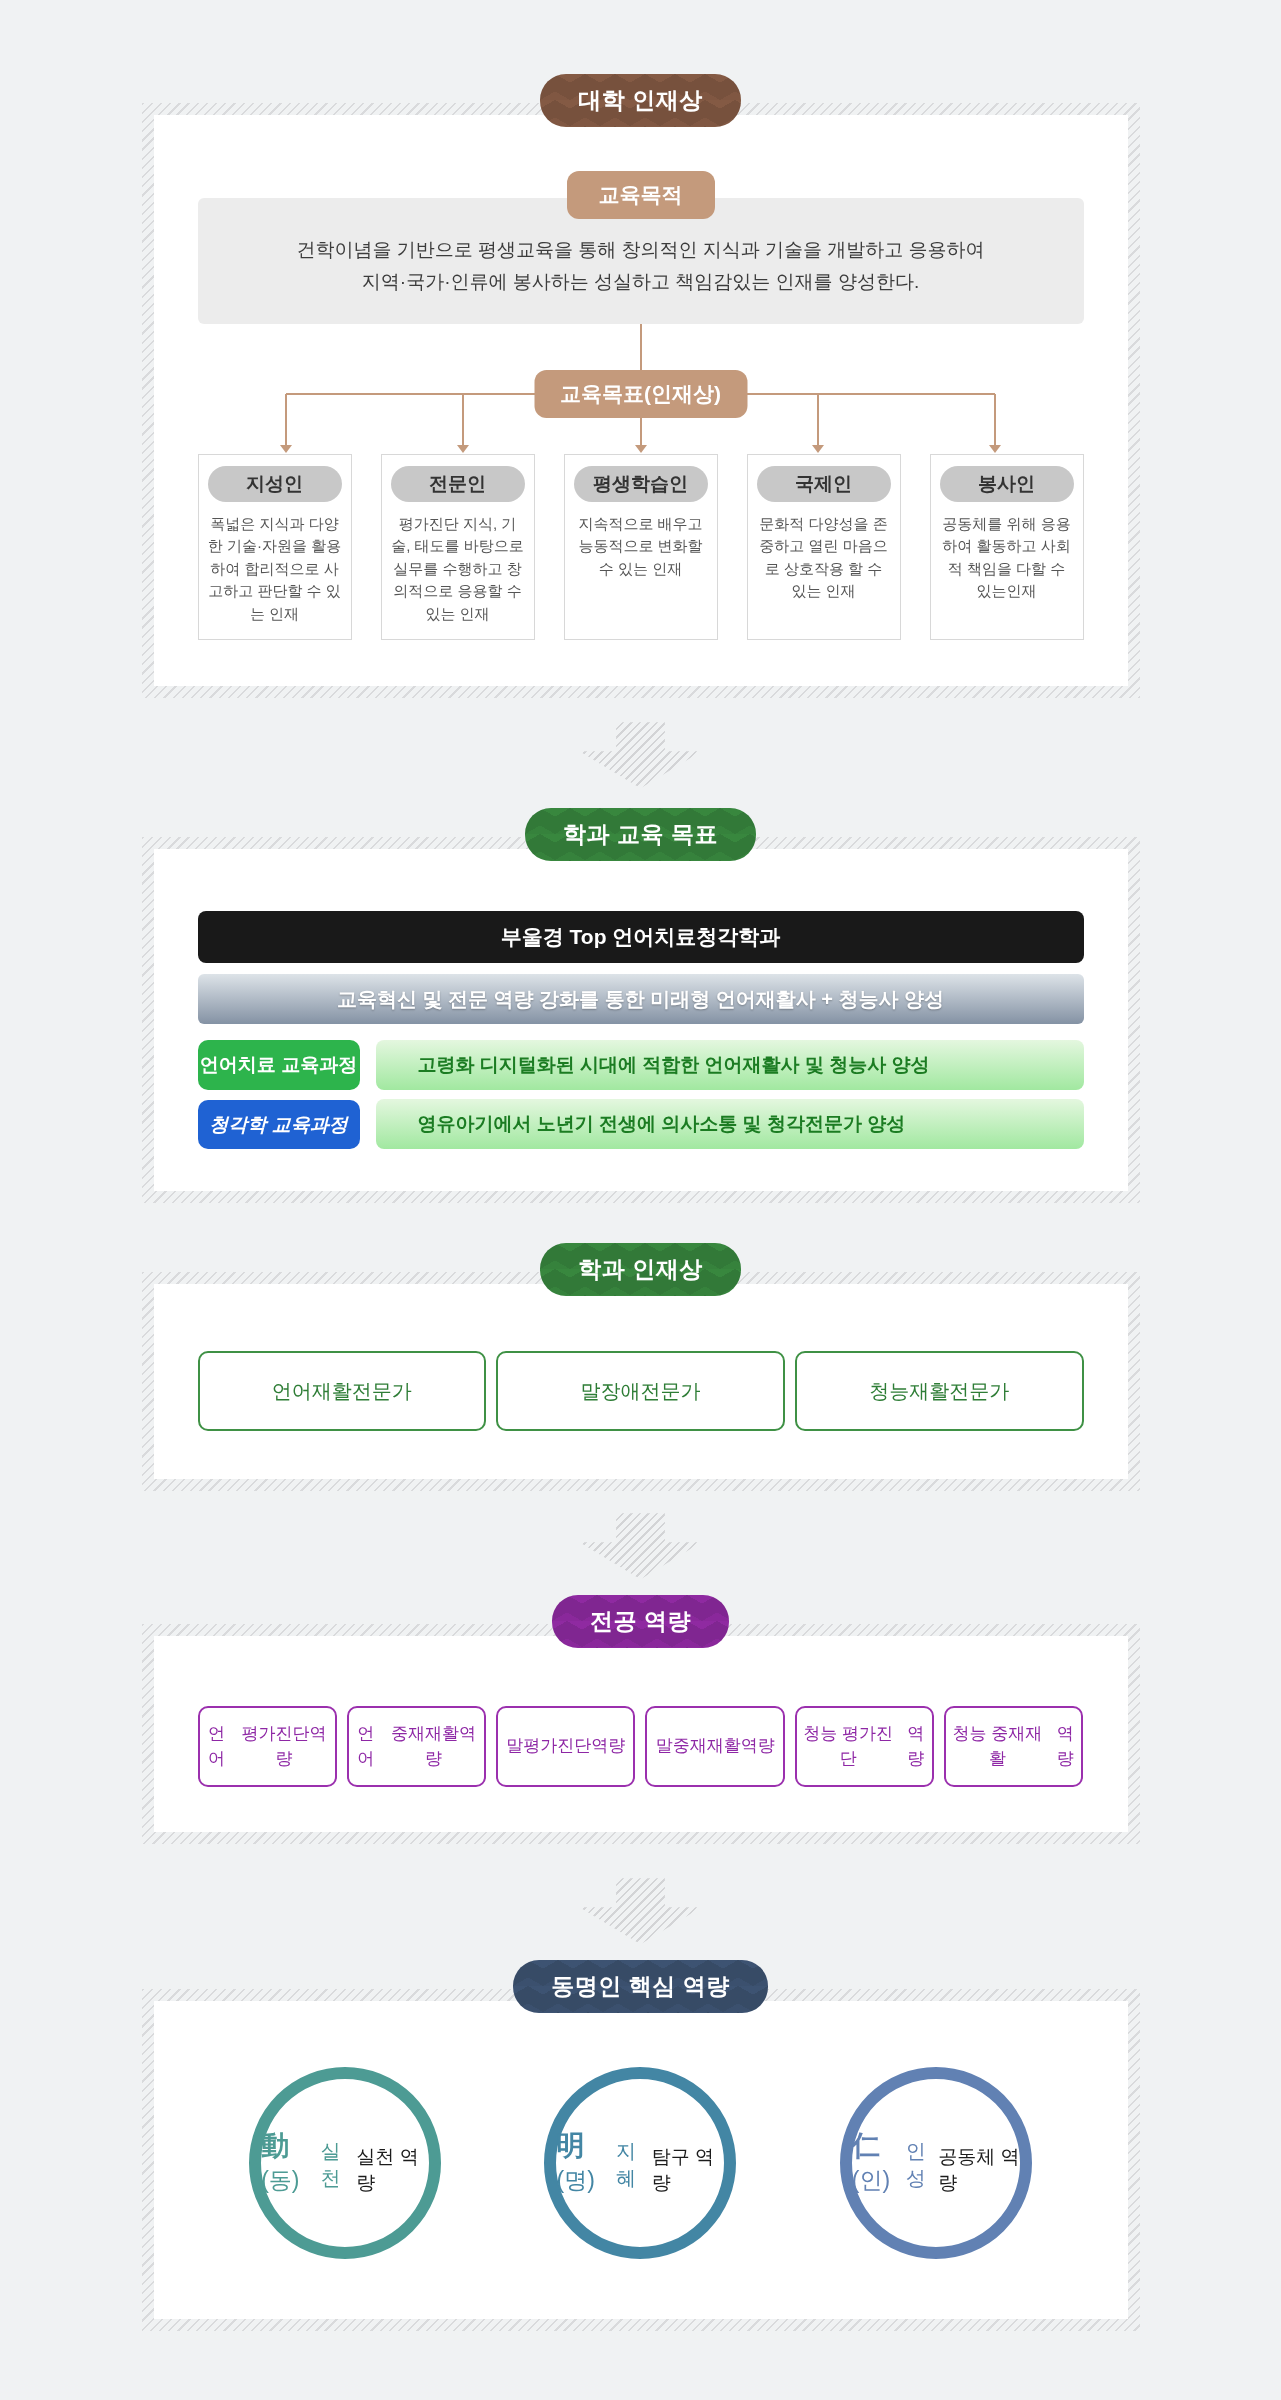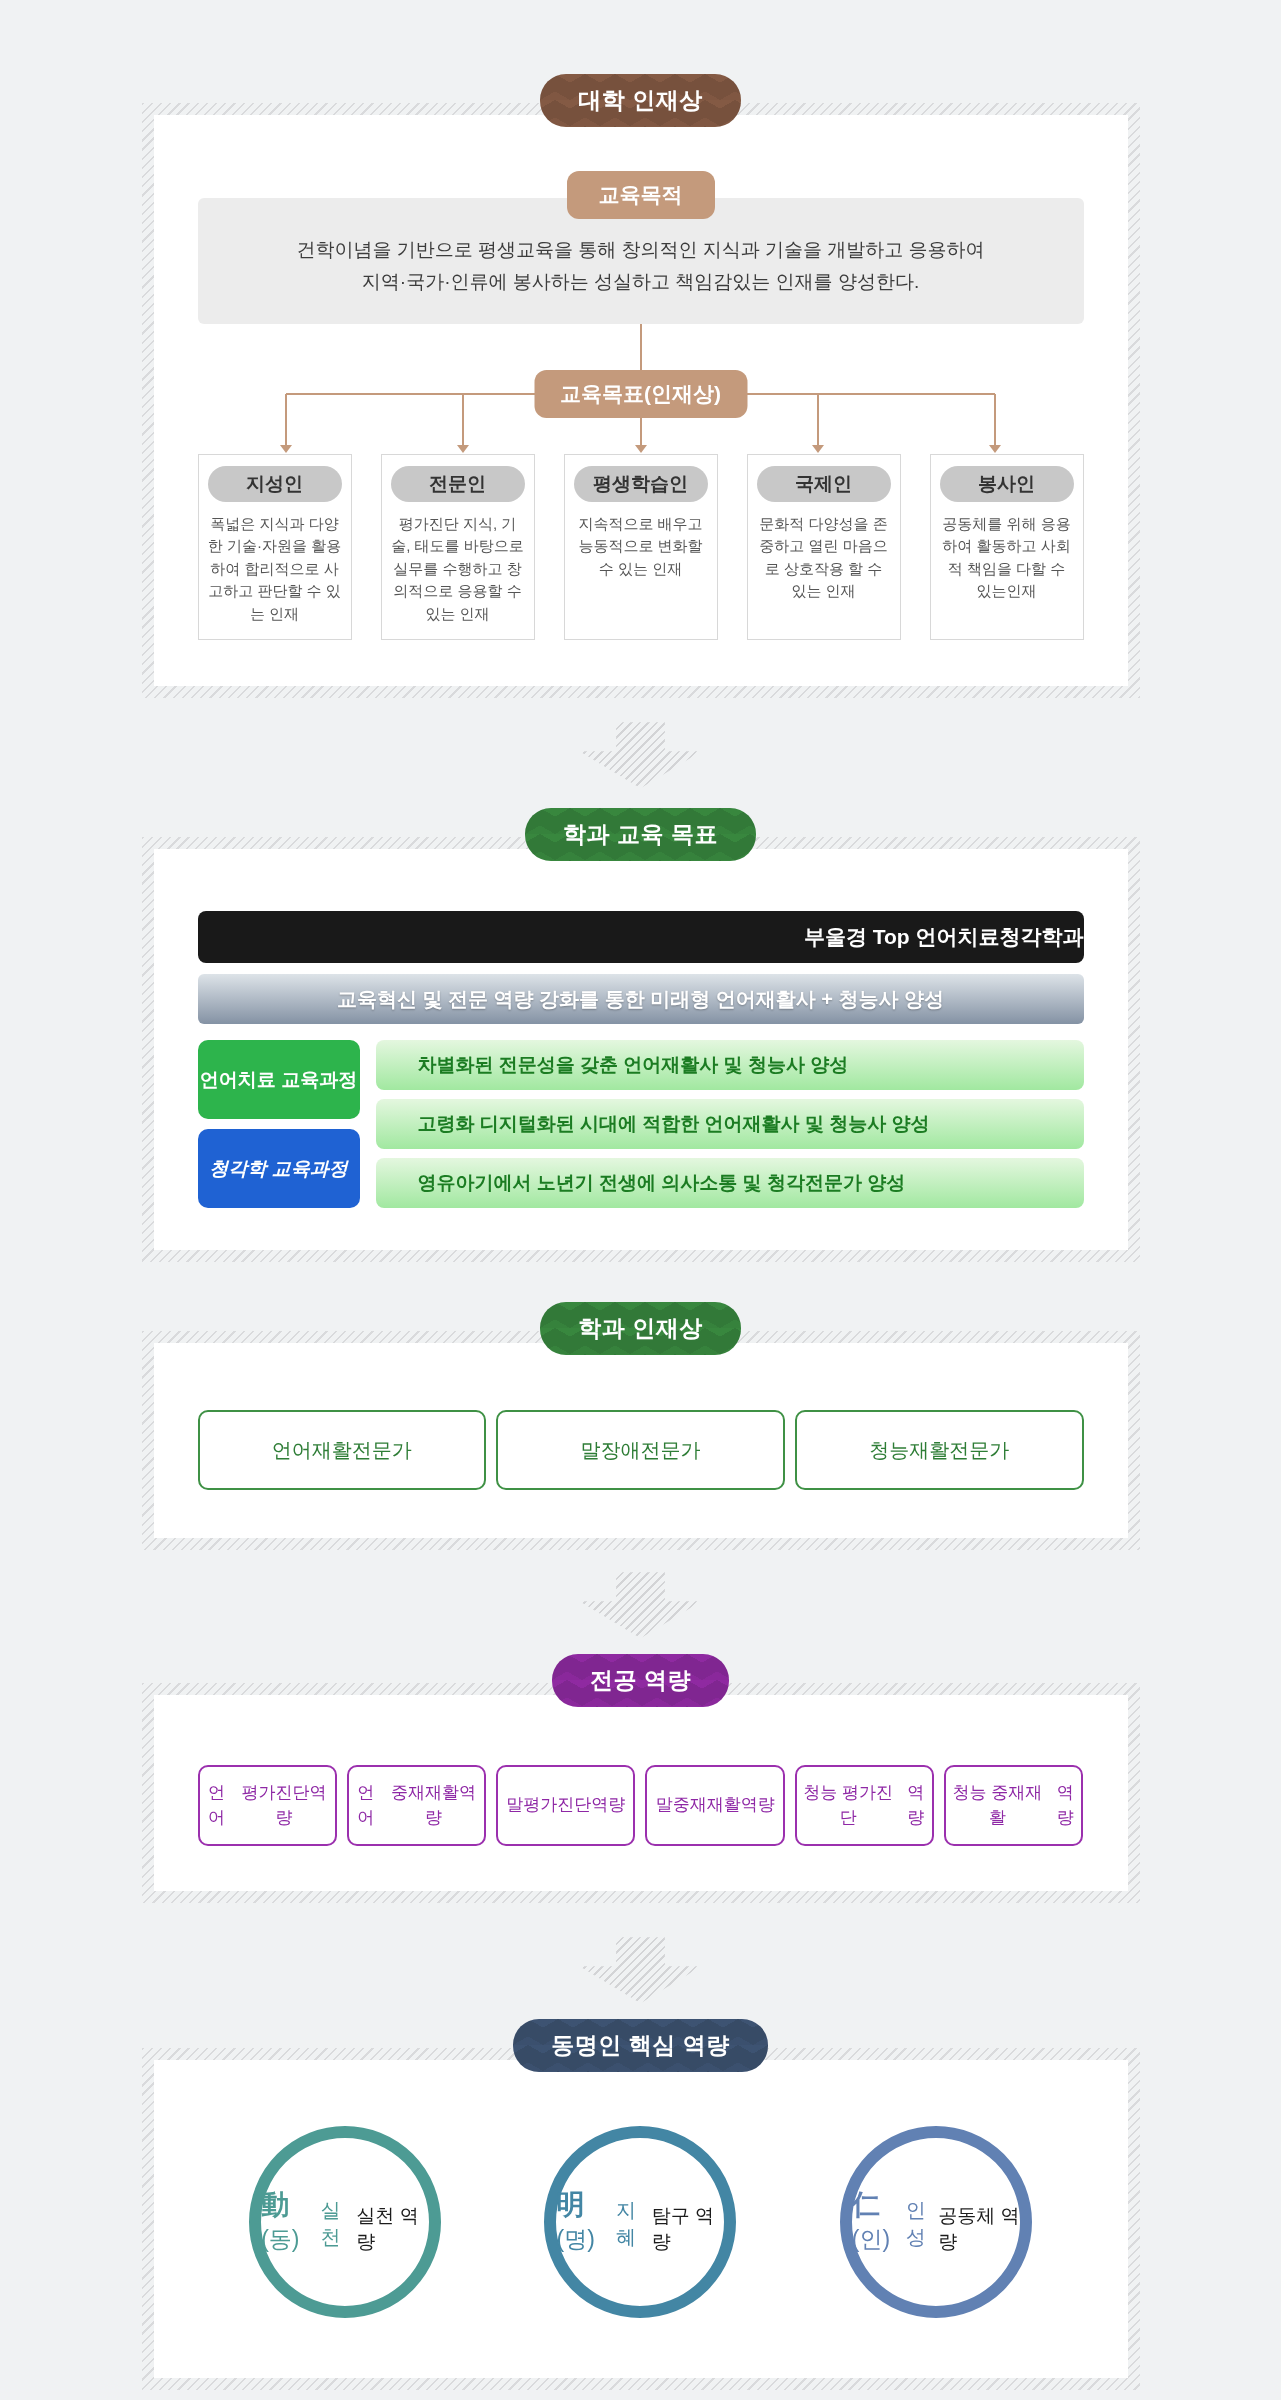--- a/index.html
+++ b/index.html
@@ -112,21 +112,21 @@
   .goal-desc {
     font-size: 15px; color: #555;
     text-align: center; line-height: 1.5;
   }
 
   
   .s2-inner { padding: 62px 44px 42px; }
   .headline-bar {
     background: #191919; color: #fff;
     border-radius: 8px; height: 52px; line-height: 52px;
-    text-align: right; font-size: 21px; font-weight: bold;
+    text-align: center; font-size: 21px; font-weight: bold;
   }
   .sub-bar {
     margin-top: 11px;
     background: linear-gradient(180deg, #dde3e8 0%, #8492a4 100%);
     color: #fff; border-radius: 6px;
     height: 50px; line-height: 50px;
     text-align: center; font-size: 20px; font-weight: bold;
     text-shadow: 0 1px 2px rgba(0,0,0,0.28);
   }
   .tracks { display: flex; gap: 16px; margin-top: 16px; }
@@ -265,21 +265,20 @@
 <div class="panel">
   <div class="panel-inner s2-inner">
     <div class="headline-bar">부울경 Top 언어치료청각학과</div>
     <div class="sub-bar">교육혁신 및 전문 역량 강화를 통한 미래형 언어재활사 + 청능사 양성</div>
     <div class="tracks">
       <div class="track-labels">
         <div class="track-label track-green">언어치료 교육과정</div>
         <div class="track-label track-blue">청각학 교육과정</div>
       </div>
       <div class="track-rows">
-        <div class="track-row">차별화된 전문성을 갖춘 언어재활사 및 청능사 양성</div>
         <div class="track-row">고령화 디지털화된 시대에 적합한 언어재활사 및 청능사 양성</div>
         <div class="track-row">영유아기에서 노년기 전생에 의사소통 및 청각전문가 양성</div>
       </div>
     </div>
   </div>
 </div>
 
 <div class="section-badge badge-green section-gap-3">
   <span>학과 인재상</span>
 </div>

